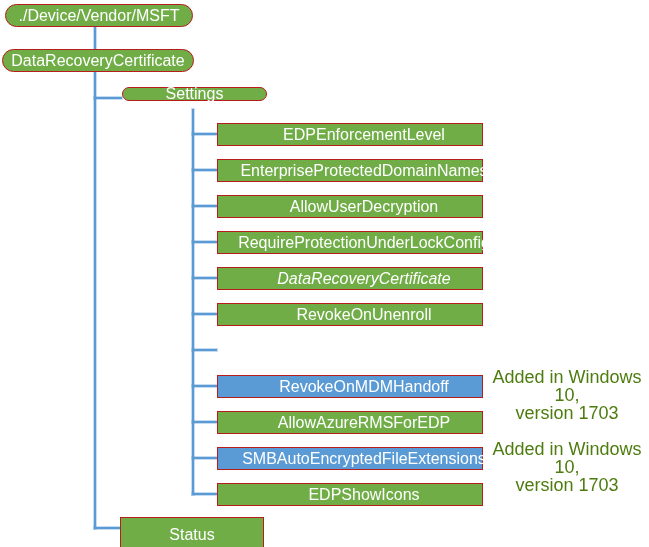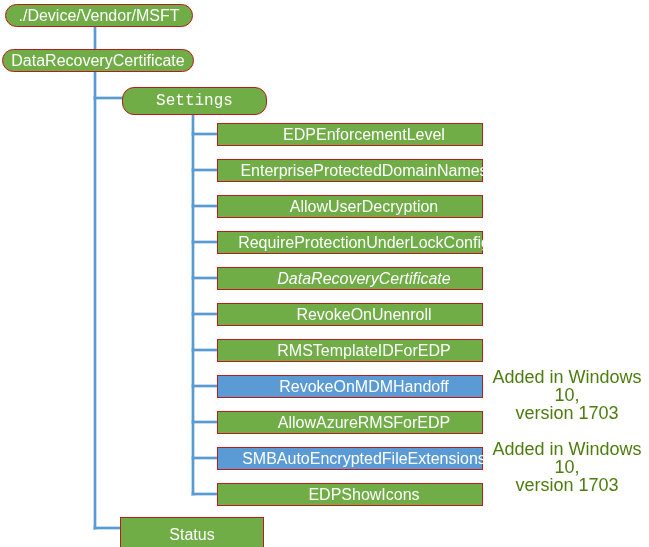--- a/index.html
+++ b/index.html
@@ -81,29 +81,28 @@
   <div class="hline branch" style="top:349px;"></div>
   <div class="hline branch" style="top:385px;"></div>
   <div class="hline branch" style="top:421px;"></div>
   <div class="hline branch" style="top:457px;"></div>
   <div class="hline branch" style="top:493px;"></div>
 
   <div class="node pill" style="left:5px; top:4px; width:188px; height:23px;">./Device/Vendor/MSFT</div>
 
   <div class="node pill" style="left:2px; top:49px; width:192px; height:23px;">DataRecoveryCertificate</div>
 
-  <div class="node pill" style="left:122px; top:87px; width:145px; height:28px;font-family:Liberation Mono, monospace;">Settings</div>
+  <div class="node pill" style="left:122px; top:87px; width:145px; height:14px;">Settings</div>
 
   <div class="node child" style="top:123px;" data-variant="green">EDPEnforcementLevel</div>
   <div class="node child" style="top:159px;" data-variant="green">EnterpriseProtectedDomainNames</div>
   <div class="node child" style="top:195px;" data-variant="green">AllowUserDecryption</div>
   <div class="node child" style="top:231px;" data-variant="green">RequireProtectionUnderLockConfig</div>
   <div class="node child" style="top:267px;font-style:italic;" data-variant="green">DataRecoveryCertificate</div>
   <div class="node child" style="top:303px;" data-variant="green">RevokeOnUnenroll</div>
-  <div class="node child" style="top:339px;" data-variant="green">RMSTemplateIDForEDP</div>
   <div class="node child" style="top:375px;" data-variant="blue">RevokeOnMDMHandoff</div>
   <div class="node child" style="top:411px;" data-variant="green">AllowAzureRMSForEDP</div>
   <div class="node child" style="top:447px;" data-variant="blue">SMBAutoEncryptedFileExtensions</div>
   <div class="node child" style="top:483px;" data-variant="green">EDPShowIcons</div>
 
   <div class="node" style="left:120px; top:517px; width:144px; height:36px;">Status</div>
 
   <div class="annotation" style="top:368px;">
     <span>Added in Windows 10,</span>
     <span>version 1703</span>

